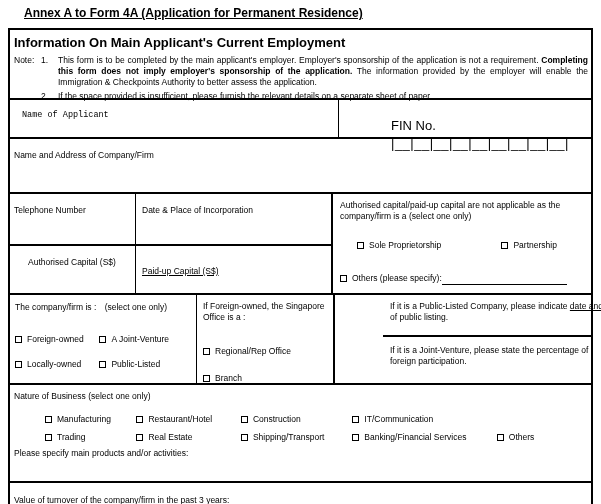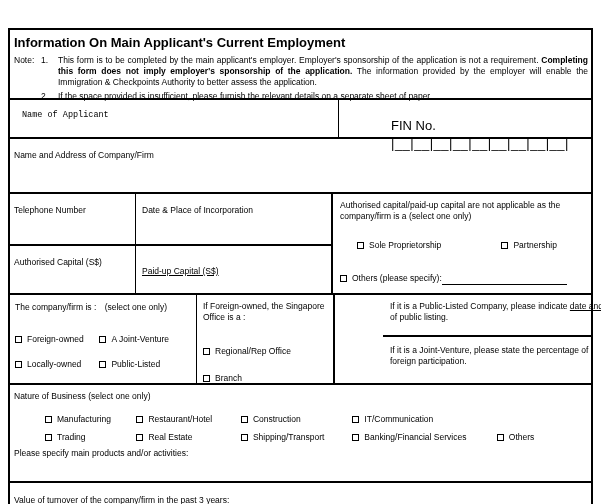--- a/index.html
+++ b/index.html
@@ -36,20 +36,21 @@
   .fin-boxes { letter-spacing:0.5px; }
   .blank-line { display:inline-block; width:125px; border-bottom:1px solid #000; height:8px; vertical-align:bottom; }
   .u { text-decoration:underline; }
   .wrap { line-height:10.5px; }
 </style>
 </head>
 <body>
 
 <div class="page">
 
+  <div class="abs title">Annex A to Form 4A (Application for Permanent Residence)</div>
 
   <div class="abs outer-box"></div>
 
   <div class="row bb2" style="top:30px; height:70px;">
     <div class="heading">Information On Main Applicant's Current Employment</div>
     <div class="note-row" style="top:25px;">
       <span class="note-label">Note:</span>
       <span class="note-num">1.</span>
       <span class="note-text"><span>This form is to be completed by the main applicant's employer. Employer's sponsorship of the application is not a requirement. </span><span class="b">Completing this form does not imply employer's sponsorship of the application.</span><span>  The information provided by the employer will enable the Immigration &amp; Checkpoints Authority to better assess the application.</span></span>
     </div>
@@ -72,21 +73,21 @@
 
   <div class="row bb2" style="top:139px; height:55px; padding:5px 4px;">
     <span class="lbl">Name and Address of Company/Firm</span>
   </div>
 
   <div class="row bb2" style="top:194px; height:101px;">
     <div class="cell br1" style="left:0; width:126px;">
       <div class="bb2" style="height:52px; padding:5px 4px;">
         <span class="lbl">Telephone Number</span>
       </div>
-      <div style="padding:5px 4px;">
+      <div style="padding:5px 18px;">
         <span class="lbl">Authorised Capital (S$)</span>
       </div>
     </div>
     <div class="cell br2" style="left:126px; width:197px;">
       <div class="bb2" style="height:52px; padding:5px 6px;">
         <span class="lbl">Date &amp; Place of Incorporation</span>
       </div>
       <div style="padding:14px 6px;text-decoration:underline;">
         <span class="lbl">Paid-up Capital (S$)</span>
       </div>

